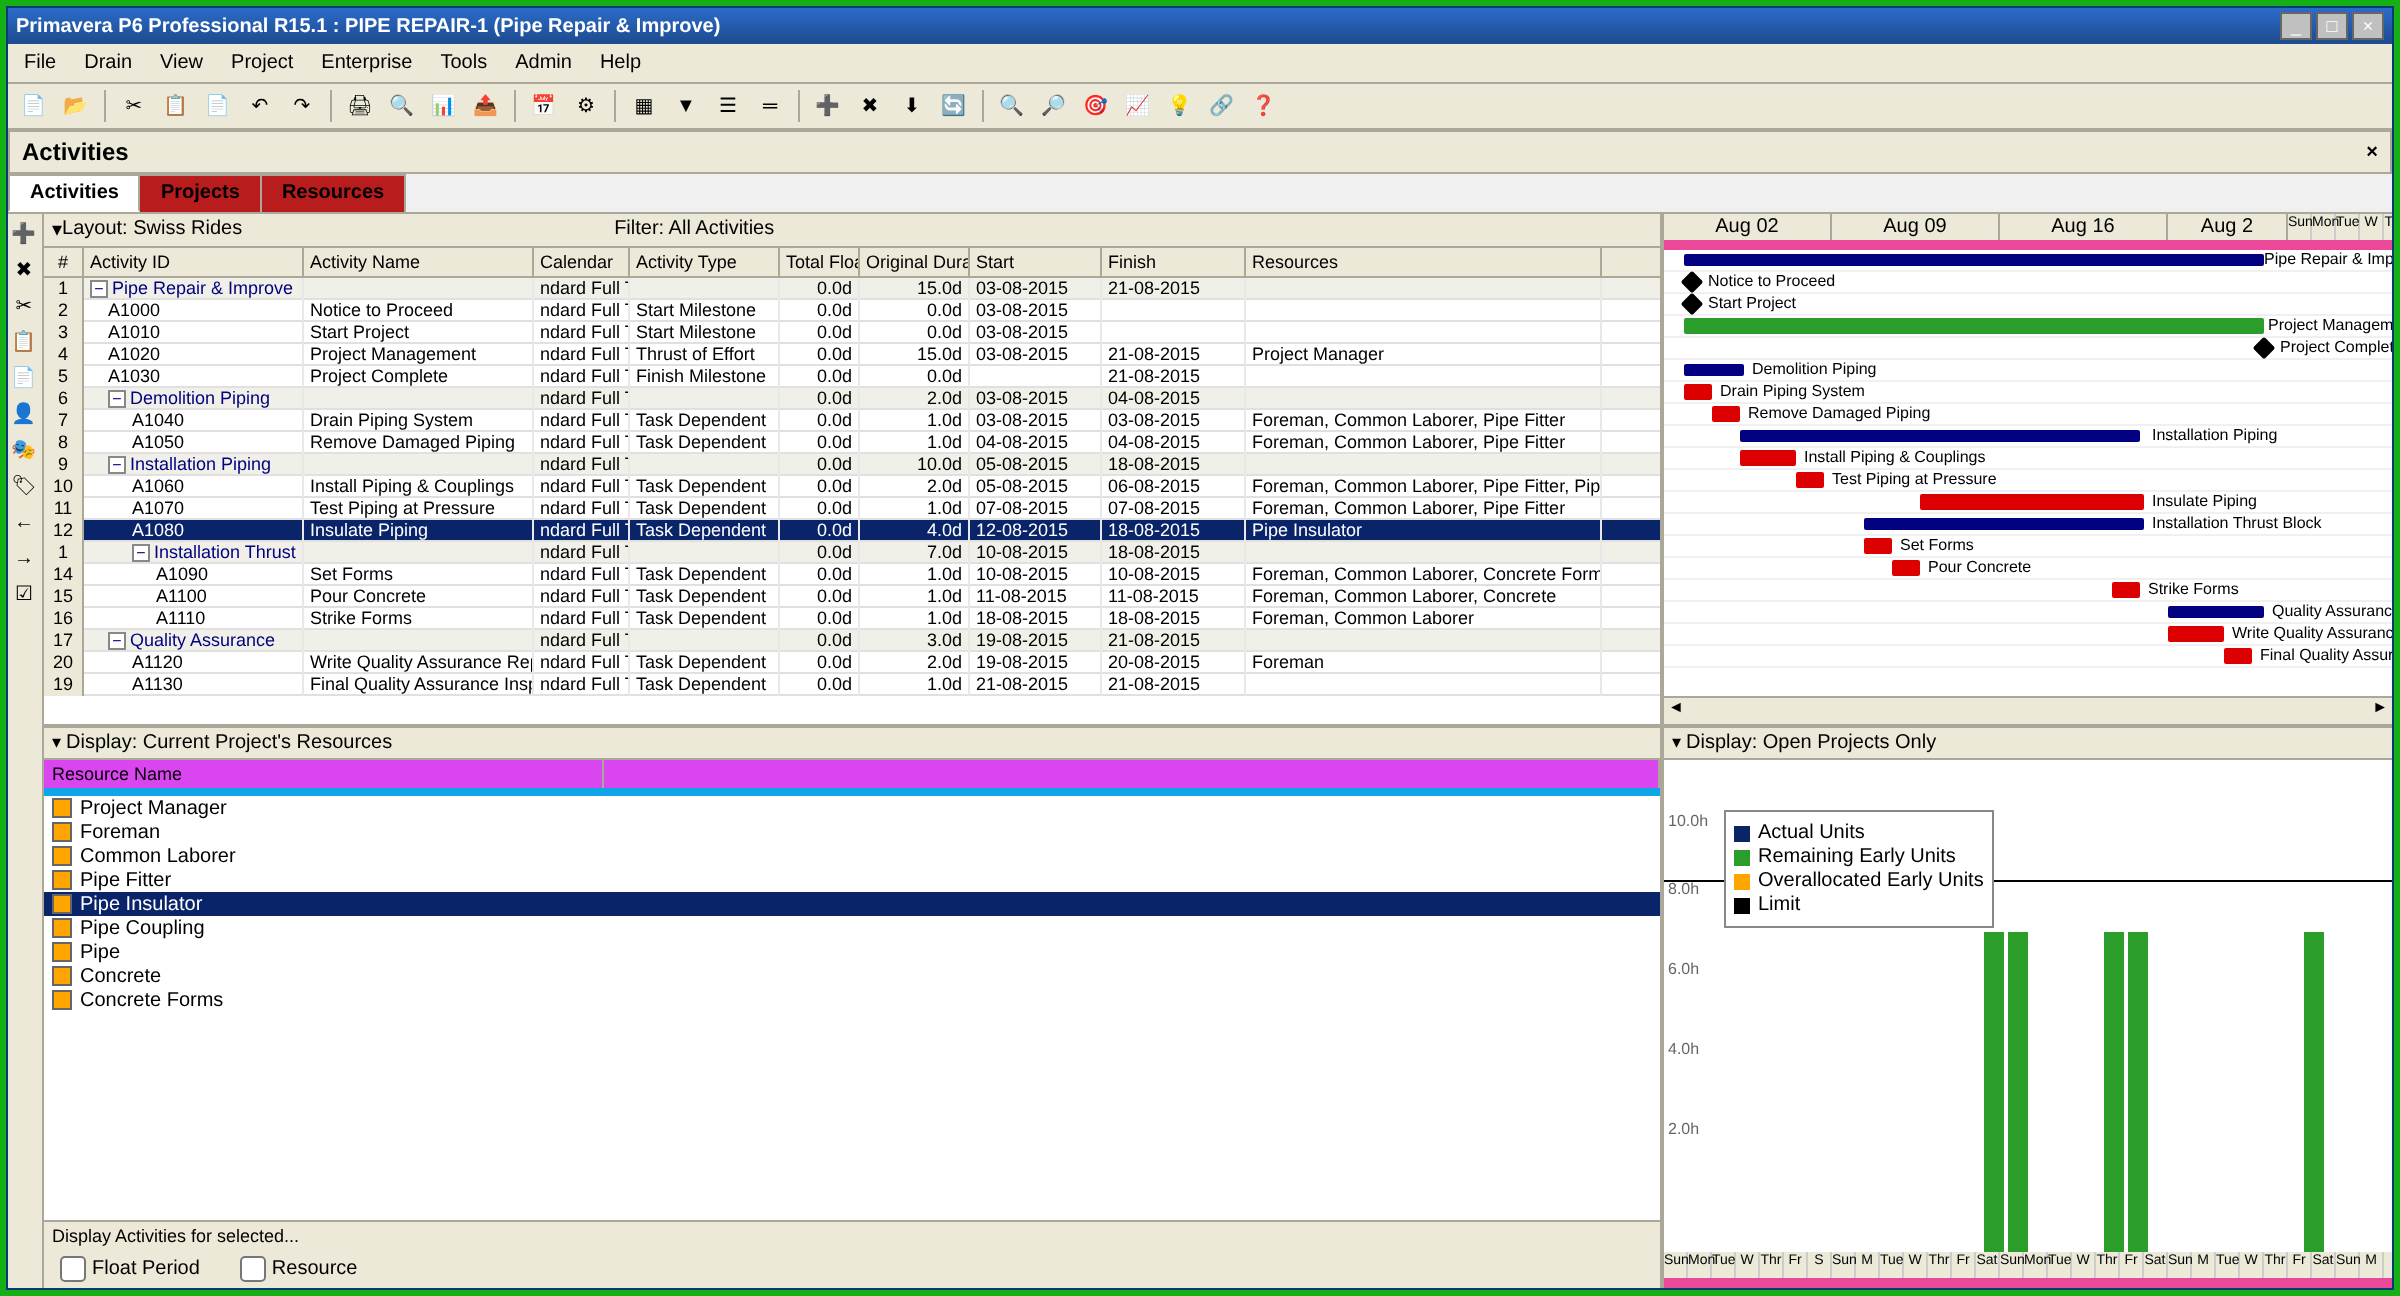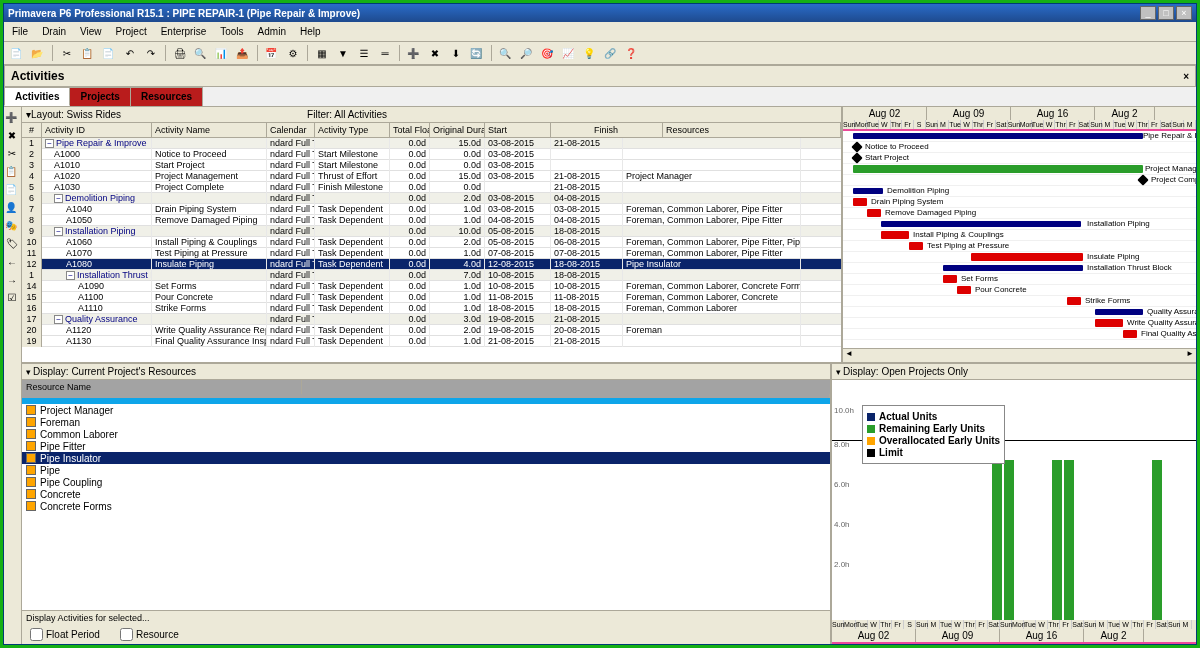--- a/index.html
+++ b/index.html
@@ -33,21 +33,21 @@
 .grid-header { display: flex; background: #ece9d8; border-bottom: 1px solid #aca899; }
 .gh { border-right: 1px solid #aca899; padding: 2px 3px; font-size: 9px; overflow: hidden; white-space: nowrap; }
 .gh.num { width: 20px; text-align: center; }
 .gh.id { width: 110px; }
 .gh.name { width: 115px; }
 .gh.cal { width: 48px; }
 .gh.type { width: 75px; }
 .gh.float { width: 40px; text-align: right; }
 .gh.dur { width: 55px; text-align: right; }
 .gh.start { width: 66px; }
-.gh.finish { width: 72px; margin-left: 40px; }
+.gh.finish { width: 72px; }
 .gh.res { width: 178px; }
 .grid-body { flex: 1; overflow: auto; background: #fff; }
 .grow { display: flex; border-bottom: 1px solid #e0e0e0; height: 11px; align-items: center; }
 .grow.selected { background: #0a246a; color: #fff; }
 .gc { border-right: 1px solid #e8e8e8; padding: 0 3px; font-size: 9px; overflow: hidden; white-space: nowrap; height: 11px; line-height: 11px; }
 .gc.num { width: 20px; text-align: center; background: #ece9d8; color: #000; border-right: 1px solid #aca899; }
 .gc.id { width: 110px; }
 .gc.name { width: 115px; }
 .gc.cal { width: 48px; }
 .gc.type { width: 75px; }
@@ -55,48 +55,48 @@
 .gc.dur { width: 55px; text-align: right; }
 .gc.start { width: 66px; }
 .gc.finish { width: 72px; }
 .gc.res { width: 178px; }
 .wbs .gc.id { font-weight: normal; color: #000080; }
 .wbs { background: #f0f0e8; }
 .exp { display: inline-block; width: 9px; height: 9px; border: 1px solid #888; text-align: center; line-height: 7px; font-size: 8px; margin-right: 2px; background: #fff; cursor: pointer; }
 .indent1 { padding-left: 12px !important; }
 .indent2 { padding-left: 24px !important; }
 .indent3 { padding-left: 36px !important; }
-.gantt-header { display: flex; flex-direction: column; background: #ece9d8; border-bottom: 2px solid #ec4899; font-size: 8px; }
+.gantt-header { display: flex; flex-direction: row; background: #ece9d8; border-bottom: 5px solid #ec4899; font-size: 8px; }
 .gantt-weeks { display: flex; }
 .gantt-week { border-right: 1px solid #aca899; text-align: center; padding: 1px 0; }
 .gantt-days { display: flex; }
 .gantt-day { border-right: 1px solid #ccc; text-align: center; width: 12px; font-size: 7px; padding: 1px 0; }
 .gantt-body { flex: 1; position: relative; background: #fff; overflow: hidden; }
 .gantt-row { height: 11px; position: relative; border-bottom: 1px solid #f0f0f0; }
 .bar { position: absolute; height: 8px; top: 1px; border-radius: 1px; }
 .bar.sum { background: #000080; height: 6px; top: 2px; }
 .bar.crit { background: #d00; }
 .bar.task { background: #2a9d2a; }
 .bar.ms { width: 8px; height: 8px; background: #000; transform: rotate(45deg); top: 1px; }
 .barlbl { position: absolute; font-size: 8px; white-space: nowrap; top: 0; }
 .bottom-panels { display: flex; height: 280px; }
 .res-panel { flex: 0 0 810px; border-right: 2px solid #aca899; display: flex; flex-direction: column; }
 .hist-panel { flex: 1; display: flex; flex-direction: column; }
 .panel-hdr { background: #ece9d8; padding: 2px 4px; border-bottom: 1px solid #aca899; font-size: 9px; }
-.res-cols { display: flex; background: #a3a3a3; border-bottom: 6px solid #0ea5e9; flex-direction: column; }
+.res-cols { display: flex; background: #d946ef; border-bottom: 4px solid #0ea5e9; }
 .res-col { padding: 2px 4px; border-right: 1px solid #aca899; font-size: 9px; }
 .res-list { flex: 1; background: #fff; overflow: auto; }
 .res-item { padding: 1px 4px; display: flex; align-items: center; gap: 4px; font-size: 9px; height: 12px; }
 .res-item.selected { background: #0a246a; color: #fff; }
 .res-icon { width: 10px; height: 10px; background: #ffa500; border: 1px solid #666; }
 .footer-bar { background: #ece9d8; padding: 2px 4px; border-top: 1px solid #aca899; font-size: 9px; }
 .chk-row { display: flex; gap: 20px; padding: 3px 8px; background: #ece9d8; }
 .chk { display: flex; align-items: center; gap: 3px; }
 .legend { position: absolute; top: 25px; left: 30px; border: 1px solid #888; background: #fff; padding: 4px; font-size: 8px; z-index: 10; }
-.legend-item { display: flex; align-items: center; gap: 4px; margin: 1px 0; font-weight: bold; }
+.legend-item { display: flex; align-items: center; gap: 4px; margin: 1px 0; }
 .lg-sw { width: 8px; height: 8px; }
 .histogram { flex: 1; position: relative; background: #fff; }
 .hist-bar { position: absolute; bottom: 0; width: 10px; }
 .hist-axis { position: absolute; left: 2px; font-size: 8px; color: #666; }
 .scroll-h { height: 14px; background: #ece9d8; border-top: 1px solid #aca899; position: relative; }
 .scroll-h::before { content: '◄'; position: absolute; left: 2px; font-size: 8px; }
 .scroll-h::after { content: '►'; position: absolute; right: 2px; font-size: 8px; }
 </style>
 </head>
 <body>
@@ -583,25 +583,25 @@
               <div class="res-item">
                 <span class="res-icon"></span>
                 <span>Pipe Fitter</span>
               </div>
               <div class="res-item selected">
                 <span class="res-icon"></span>
                 <span>Pipe Insulator</span>
               </div>
               <div class="res-item">
                 <span class="res-icon"></span>
+                <span>Pipe Coupling</span>
+              </div>
+              <div class="res-item">
+                <span class="res-icon"></span>
                 <span>Pipe</span>
-              </div>
-              <div class="res-item">
-                <span class="res-icon"></span>
-                <span>Pipe Coupling</span>
               </div>
               <div class="res-item">
                 <span class="res-icon"></span>
                 <span>Concrete</span>
               </div>
               <div class="res-item">
                 <span class="res-icon"></span>
                 <span>Concrete Forms</span>
               </div>
             </div>

